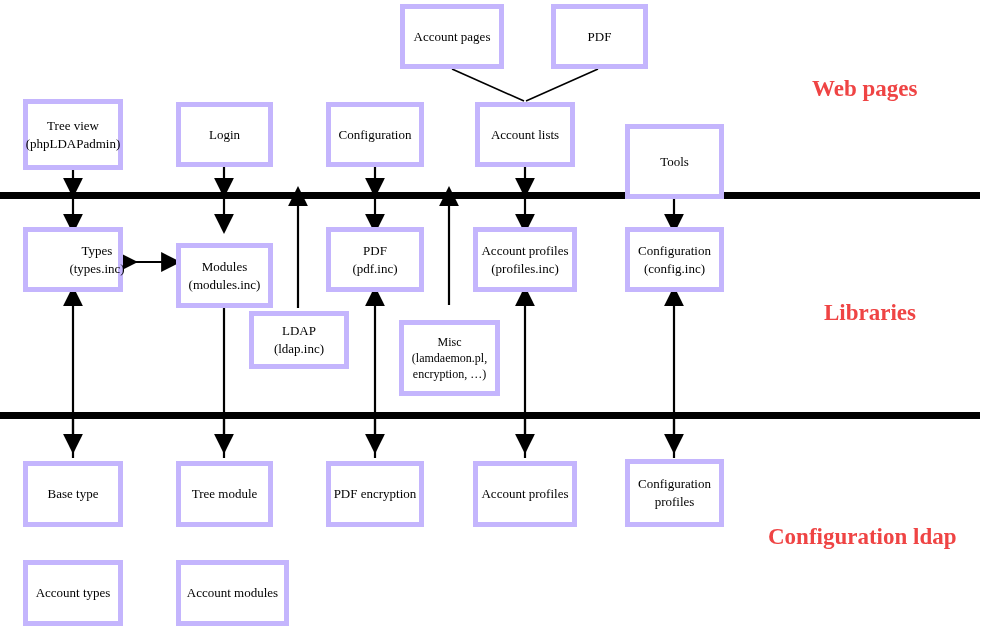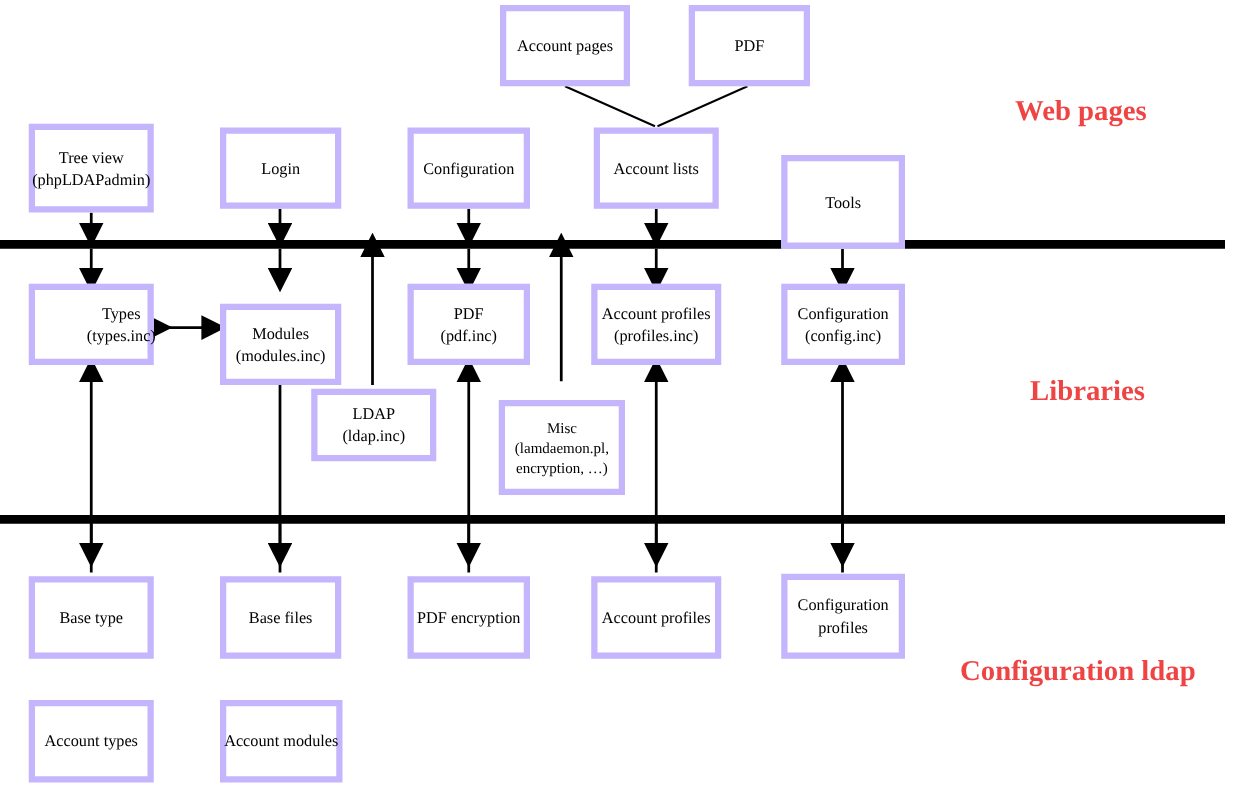--- a/index.html
+++ b/index.html
@@ -162,36 +162,36 @@
   <div class="box" style="left:399px;top:307px;width:101px;height:76px;font-size:12px;margin-top:13px;">
     <span class="l1">Misc</span>
     <span class="l2">(lamdaemon.pl,
 encryption, …)</span>
   </div>
 
   <div class="box" style="left:23px;top:461px;width:100px;height:66px;">
     <span class="l1">Base type</span>
   </div>
   <div class="box" style="left:176px;top:461px;width:97px;height:66px;">
-    <span class="l1">Base files</span>
+    <span class="l1">Tree module</span>
   </div>
   <div class="box" style="left:326px;top:461px;width:98px;height:66px;">
     <span class="l1">PDF encryption</span>
   </div>
   <div class="box" style="left:473px;top:461px;width:104px;height:66px;">
     <span class="l1">Account profiles</span>
   </div>
   <div class="box" style="left:625px;top:459px;width:99px;height:68px;">
     <span class="l1">Configuration</span>
     <span class="l2">profiles</span>
   </div>
   <div class="box" style="left:23px;top:560px;width:100px;height:66px;">
     <span class="l1">Account types</span>
   </div>
-  <div class="box" style="left:176px;top:560px;width:98px;height:66px;">
+  <div class="box" style="left:176px;top:560px;width:113px;height:66px;">
     <span class="l1">Account modules</span>
   </div>
 
   <div class="section-label" style="left:812px;top:76px;">Web pages</div>
   <div class="section-label" style="left:824px;top:300px;">Libraries</div>
   <div class="section-label" style="left:768px;top:524px;">Configuration ldap</div>
 
 </div>
 
 </body></html>

